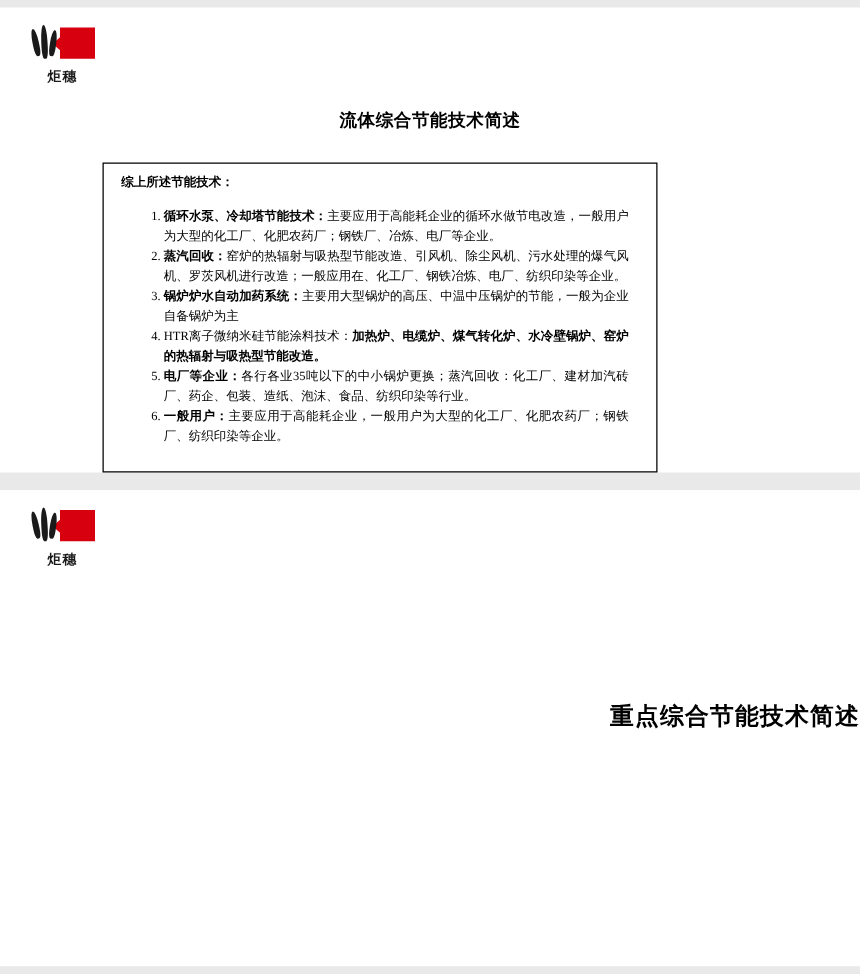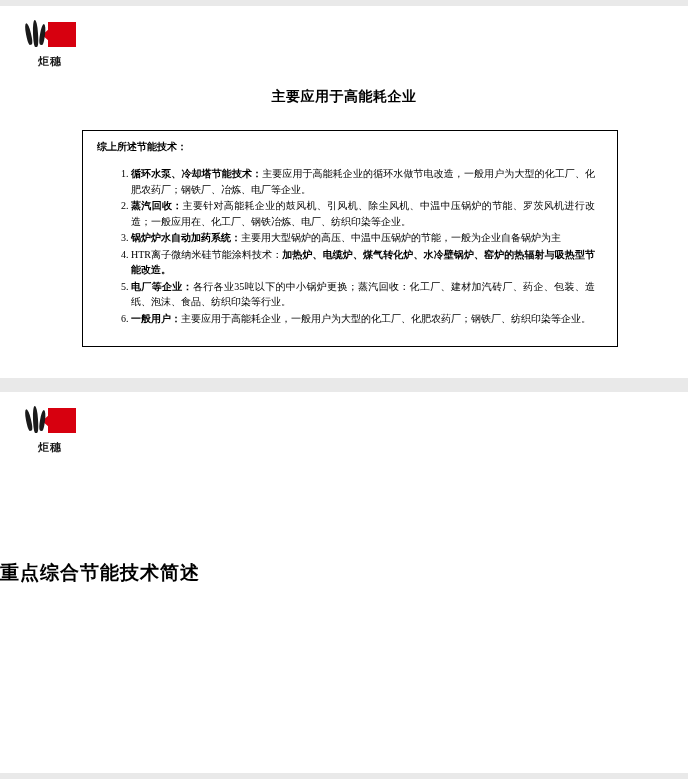--- a/index.html
+++ b/index.html
@@ -92,21 +92,21 @@
     text-align: center;
     font-size: 14px;
     font-weight: bold;
     color: #000;
     letter-spacing: 0.5px;
   }
   .content-box {
     position: absolute;
     left: 82px;
     top: 124px;
-    width: 536px;
+    width: 444px;
     border: 1px solid #000;
     box-sizing: border-box;
     padding: 8px 10px 8px 10px;
   }
   .box-lead {
     font-size: 10px;
     font-weight: bold;
     color: #000;
     margin: 0 0 2px 4px;
     line-height: 1.5;
@@ -127,21 +127,21 @@
   .term { font-weight: bold; }
   .desc { font-weight: normal; }
   .desc-b { font-weight: bold; }
 
   
   .s2-title {
     position: absolute;
     left: 0;
     top: 168px;
     width: 100%;
-    text-align: left;
+    text-align: right;
     font-size: 19px;
     font-weight: bold;
     color: #000;
     letter-spacing: 1px;
   }
 </style>
 </head>
 <body>
 
 <div id="page">
@@ -152,30 +152,30 @@
         <div class="logo-red-block"></div>
         <div class="logo-flame">
           <span class="f1"></span>
             <span class="f2"></span>
             <span class="f3"></span>
         </div>
       </div>
       <div class="logo-text">炬穗</div>
     </div>
 
-    <div class="s1-title">主要应用于高能耗企业</div>
+    <div class="s1-title">流体综合节能技术简述</div>
 
     <div class="content-box">
       <div class="box-lead">综上所述节能技术：</div>
       <ol class="items">
         <li>
           <span class="term">循环水泵、冷却塔节能技术：</span><span class="desc">主要应用于高能耗企业的循环水做节电改造，一般用户为大型的化工厂、化肥农药厂；钢铁厂、冶炼、电厂等企业。</span>
         </li>
         <li>
-          <span class="term">蒸汽回收：</span><span class="desc">主要针对高能耗企业的鼓风机、引风机、除尘风机、中温中压锅炉的节能、罗茨风机进行改造；一般应用在、化工厂、钢铁冶炼、电厂、纺织印染等企业。</span>
+          <span class="term">蒸汽回收：</span><span class="desc">窑炉的热辐射与吸热型节能改造、引风机、除尘风机、污水处理的爆气风机、罗茨风机进行改造；一般应用在、化工厂、钢铁冶炼、电厂、纺织印染等企业。</span>
         </li>
         <li>
           <span class="term">锅炉炉水自动加药系统：</span><span class="desc">主要用大型锅炉的高压、中温中压锅炉的节能，一般为企业自备锅炉为主</span>
         </li>
         <li class="plain">
           <span class="desc">HTR离子微纳米硅节能涂料技术：</span><span class="desc-b">加热炉、电缆炉、煤气转化炉、水冷壁锅炉、窑炉的热辐射与吸热型节能改造。</span>
         </li>
         <li>
           <span class="term">电厂等企业：</span><span class="desc">各行各业35吨以下的中小锅炉更换；蒸汽回收：化工厂、建材加汽砖厂、药企、包装、造纸、泡沫、食品、纺织印染等行业。</span>
         </li>

